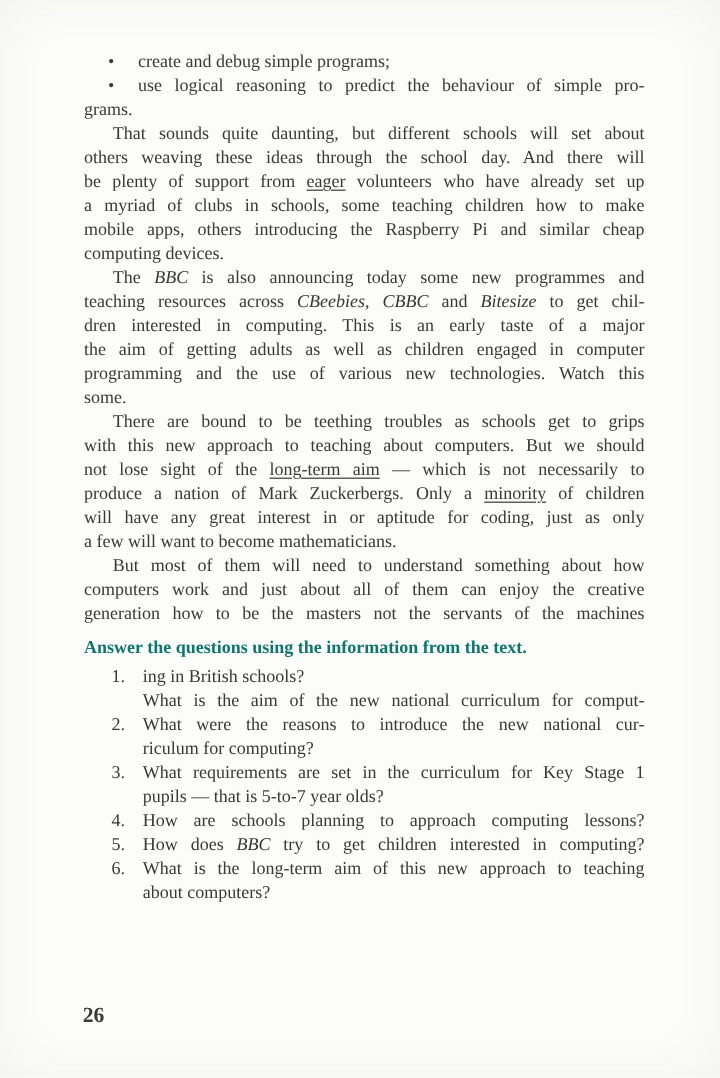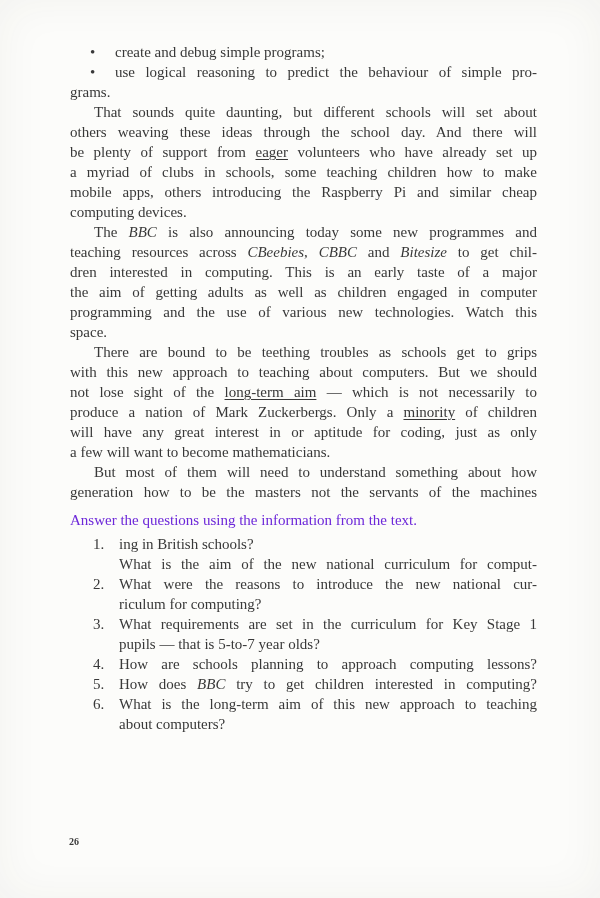--- a/index.html
+++ b/index.html
@@ -11,25 +11,25 @@
   .page::after{content:"";position:absolute;inset:0;pointer-events:none;
     box-shadow:inset 0 0 45px rgba(60,55,40,0.05)}
   .content{position:absolute;left:70px;top:42px;width:467px;font-size:15px;line-height:20px}
   .line{position:relative;text-align:left;white-space:normal}
   .line.just{text-align:justify;text-align-last:justify}
   .line.ind-para{padding-left:24px}
   .line.ind-bullet{padding-left:45px}
   .bullet{position:absolute;left:20px;top:0}
   .i{font-style:italic}
   .u{text-decoration:underline;text-underline-offset:2px;text-decoration-thickness:1px}
-  .heading{margin-top:8px;font-weight:400;color:#6d28d9}
+  .heading{margin-top:8px;font-weight:700;color:#0f766e}
   .questions{margin-top:4px}
   .question{position:relative;padding-left:49px}
   .qnum{position:absolute;left:23px;top:0}
-  .pagenum{position:absolute;left:69px;top:836px;font-size:10px;font-weight:700;color:#3a3a3a}
+  .pagenum{position:absolute;left:69px;top:836px;font-size:18px;font-weight:700;color:#3a3a3a}
 </style>
 </head>
 <body>
 
 <div class="page" style="background: rgb(252, 252, 250); color: rgb(56, 56, 56);">
   <div class="content">
     <div id="body-lines">
         <div class="line ind-bullet"><span class="bullet">•</span><span>create and debug simple programs;</span></div>
         <div class="line just ind-bullet"><span class="bullet">•</span><span>use logical reasoning to predict the behaviour of simple pro-</span></div>
         <div class="line"><span>grams.</span></div>
@@ -37,28 +37,29 @@
         <div class="line just"><span>others weaving these ideas through the school day. And there will</span></div>
         <div class="line just"><span>be plenty of support from </span><span class="u">eager</span><span> volunteers who have already set up</span></div>
         <div class="line just"><span>a myriad of clubs in schools, some teaching children how to make</span></div>
         <div class="line just"><span>mobile apps, others introducing the Raspberry Pi and similar cheap</span></div>
         <div class="line"><span>computing devices.</span></div>
         <div class="line just ind-para"><span>The </span><span class="i">BBC</span><span> is also announcing today some new programmes and</span></div>
         <div class="line just"><span>teaching resources across </span><span class="i">CBeebies</span><span>, </span><span class="i">CBBC</span><span> and </span><span class="i">Bitesize</span><span> to get chil-</span></div>
         <div class="line just"><span>dren interested in computing. This is an early taste of a major</span></div>
         <div class="line just"><span>the aim of getting adults as well as children engaged in computer</span></div>
         <div class="line just"><span>programming and the use of various new technologies. Watch this</span></div>
-        <div class="line"><span>space.</span></div>
+        <div class="line"><span>some.</span></div>
         <div class="line just ind-para"><span>There are bound to be teething troubles as schools get to grips</span></div>
         <div class="line just"><span>with this new approach to teaching about computers. But we should</span></div>
         <div class="line just"><span>not lose sight of the </span><span class="u">long-term aim</span><span> — which is not necessarily to</span></div>
         <div class="line just"><span>produce a nation of Mark Zuckerbergs. Only a </span><span class="u">minority</span><span> of children</span></div>
         <div class="line just"><span>will have any great interest in or aptitude for coding, just as only</span></div>
         <div class="line"><span>a few will want to become mathematicians.</span></div>
         <div class="line just ind-para"><span>But most of them will need to understand something about how</span></div>
+        <div class="line just"><span>computers work and just about all of them can enjoy the creative</span></div>
         <div class="line just"><span>generation how to be the masters not the servants of the machines</span></div>
       </div>
     <div class="heading">Answer the questions using the information from the text.</div>
     <div class="questions" id="questions">
         <div class="question">
           <span class="qnum">1.</span>
           <div class="line"><span>ing in British schools?</span></div>
           <div class="line just"><span>What is the aim of the new national curriculum for comput-</span></div>
         </div>
         <div class="question">

